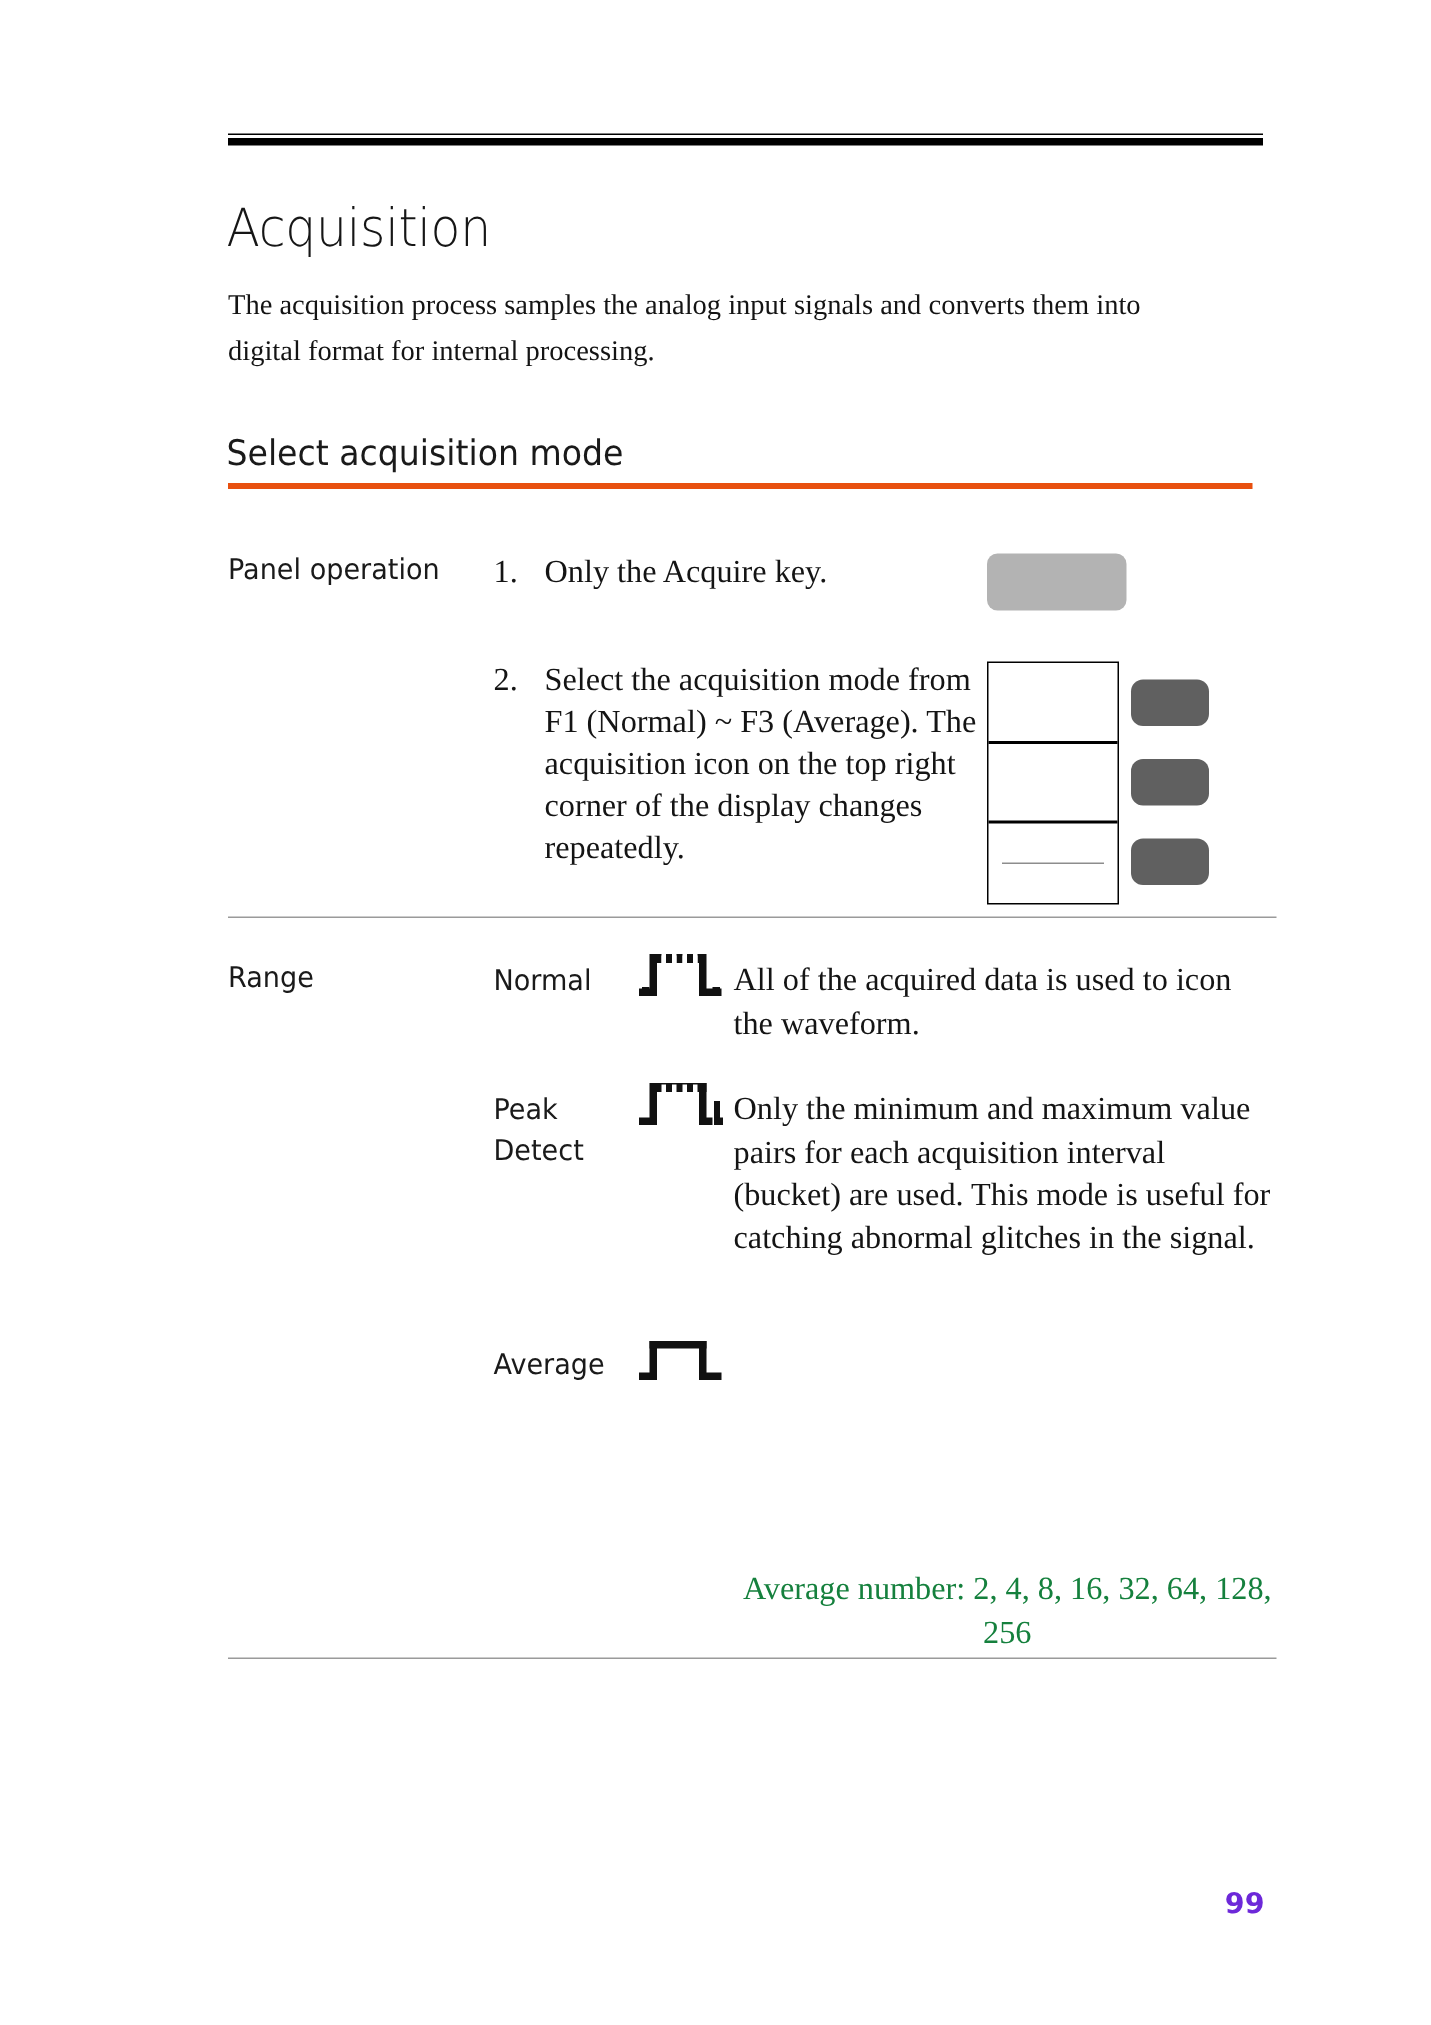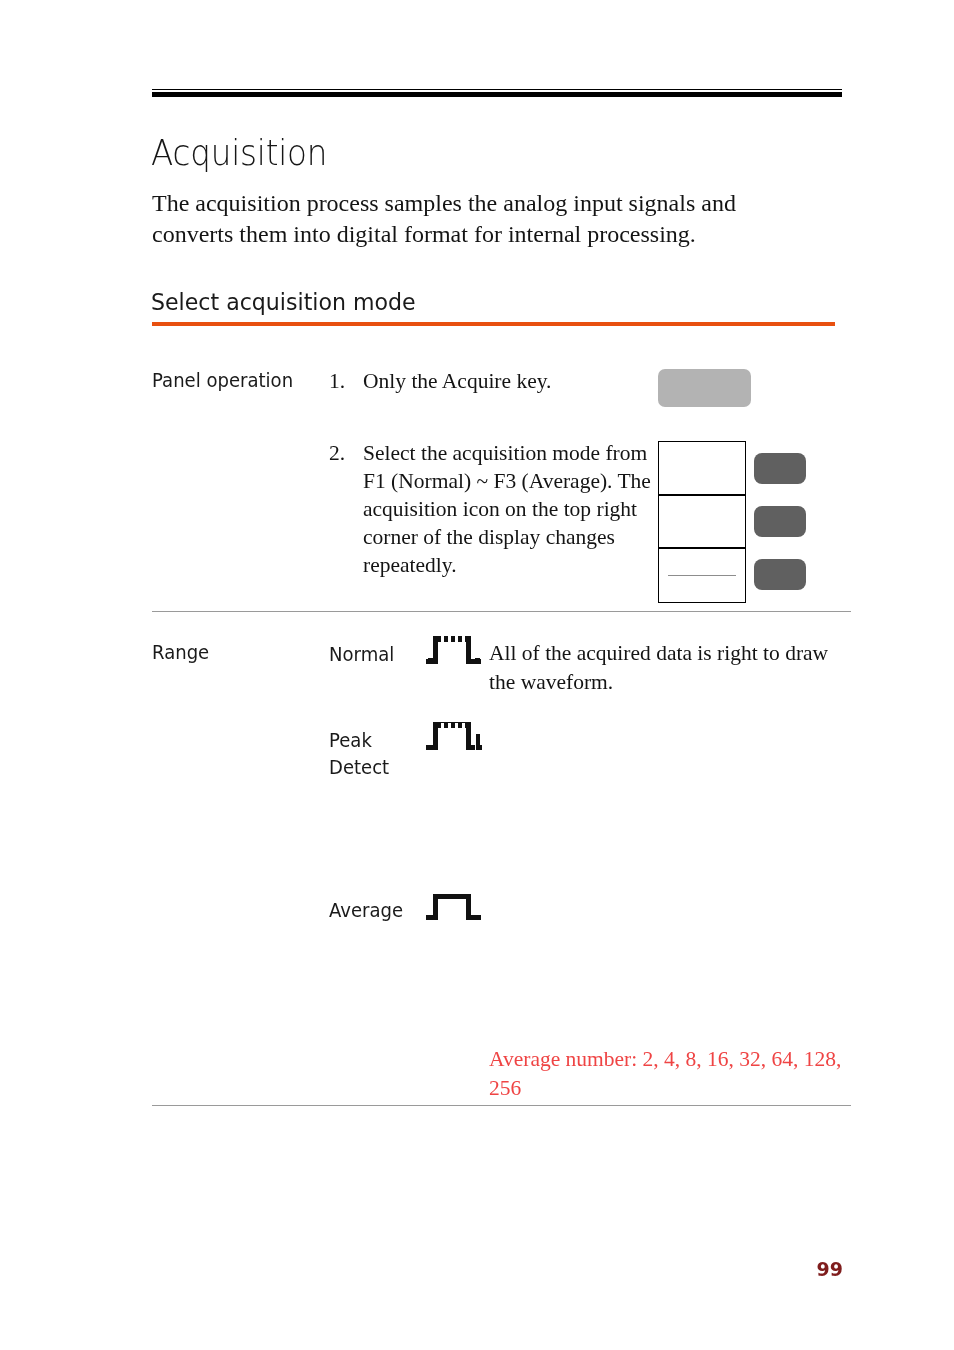--- a/index.html
+++ b/index.html
@@ -117,21 +117,21 @@
     transform: scaleX(0.93);
     transform-origin: left top;
     white-space: nowrap;
   }
 
   .intro {
     position: absolute;
     left: 152px;
     top: 188px;
     width: 640px;
-    font-size: 24px;
+    font-size: 19px;
     line-height: 31px;
     color: #141414;
   }
 
   
   .section-heading {
     position: absolute;
     left: 151px;
     top: 288px;
     font-family: "DejaVu Sans", sans-serif;
@@ -274,21 +274,22 @@
   .mode-desc.d-peak    { top: 725px; }
   .mode-desc.d-average { top: 895px; }
 
   .mode-extra {
     position: absolute;
     left: 489px;
     top: 1045px;
     width: 365px;
     font-size: 21.5px;
     line-height: 28.5px;
-    color: #ef4444;
+    color: #15803d;
+    text-align: center;
   }
 
   
   .wave-icon {
     position: absolute;
     width: 56px;
     height: 32px;
   }
   .wave-icon.w-normal  { left: 426px; top: 636px; }
   .wave-icon.w-peak    { left: 426px; top: 722px; }
@@ -296,21 +297,21 @@
   .wave-icon svg { display: block; }
 
   
   .page-number {
     position: absolute;
     right: 111px;
     top: 1258px;
     font-family: "DejaVu Sans", sans-serif;
     font-weight: bold;
     font-size: 19px;
-    color: #7f1d1d;
+    color: #6d28d9;
   }
 </style>
 </head>
 <body>
 
 <div class="page">
 
   <div class="header-rule-thin"></div>
   <div class="header-rule-thick"></div>
 
@@ -359,38 +360,39 @@
       <rect x="0" y="23" width="12" height="5" fill="#111111"></rect>
       <rect x="44" y="23" width="11" height="5" fill="#111111"></rect>
       <rect x="7" y="0" width="5" height="28" fill="#111111"></rect>
       <rect x="40" y="0" width="5" height="28" fill="#111111"></rect>
       <rect x="15" y="1" width="3" height="5" fill="#ffffff"></rect>
       <rect x="22" y="1" width="3" height="5" fill="#ffffff"></rect>
       <rect x="29" y="1" width="3" height="5" fill="#ffffff"></rect>
       <rect x="36" y="1" width="3" height="5" fill="#ffffff"></rect>
     </svg>
   </div>
-  <div class="mode-desc d-normal">All of the acquired data is right to draw the waveform.</div>
+  <div class="mode-desc d-normal">All of the acquired data is used to icon the waveform.</div>
 
   <div class="mode-name m-peak">Peak Detect</div>
   <div class="wave-icon w-peak">
     <svg width="56" height="32" viewBox="0 0 56 32" xmlns="http://www.w3.org/2000/svg">
       <rect x="0" y="23" width="12" height="5" fill="#111111"></rect>
       <rect x="7" y="0" width="5" height="28" fill="#111111"></rect>
       <rect x="12" y="0" width="33" height="6" fill="#111111"></rect>
       <rect x="40" y="0" width="5" height="28" fill="#111111"></rect>
       <rect x="44" y="23" width="5" height="5" fill="#111111"></rect>
       <rect x="15" y="1" width="3" height="5" fill="#ffffff"></rect>
       <rect x="22" y="1" width="3" height="5" fill="#ffffff"></rect>
       <rect x="29" y="1" width="3" height="5" fill="#ffffff"></rect>
       <rect x="36" y="1" width="3" height="5" fill="#ffffff"></rect>
       <rect x="50" y="12" width="4" height="16" fill="#111111"></rect>
       <rect x="50" y="23" width="6" height="5" fill="#111111"></rect>
     </svg>
   </div>
+  <div class="mode-desc d-peak">Only the minimum and maximum value pairs for each acquisition interval (bucket) are used. This mode is useful for catching abnormal glitches in the signal.</div>
 
   <div class="mode-name m-average">Average</div>
   <div class="wave-icon w-average">
     <svg width="56" height="32" viewBox="0 0 56 32" xmlns="http://www.w3.org/2000/svg">
       <rect x="0" y="23" width="12" height="5" fill="#111111"></rect>
       <rect x="7" y="2" width="5" height="26" fill="#111111"></rect>
       <rect x="7" y="2" width="38" height="5" fill="#111111"></rect>
       <rect x="40" y="2" width="5" height="26" fill="#111111"></rect>
       <rect x="40" y="23" width="15" height="5" fill="#111111"></rect>
     </svg>

